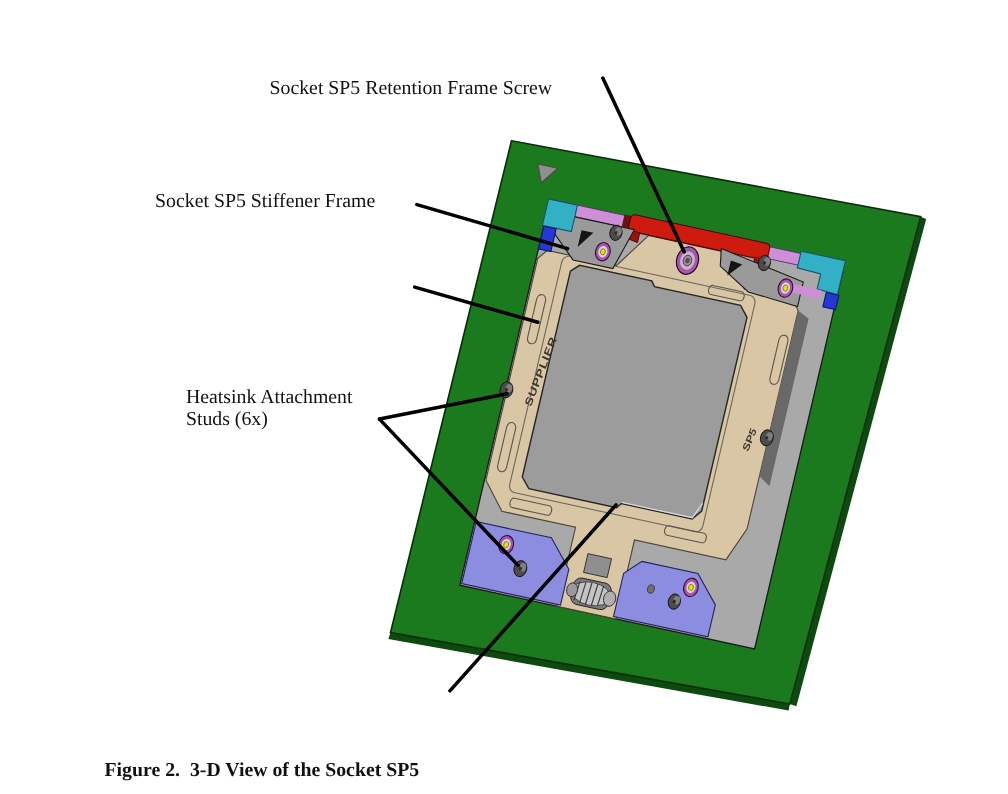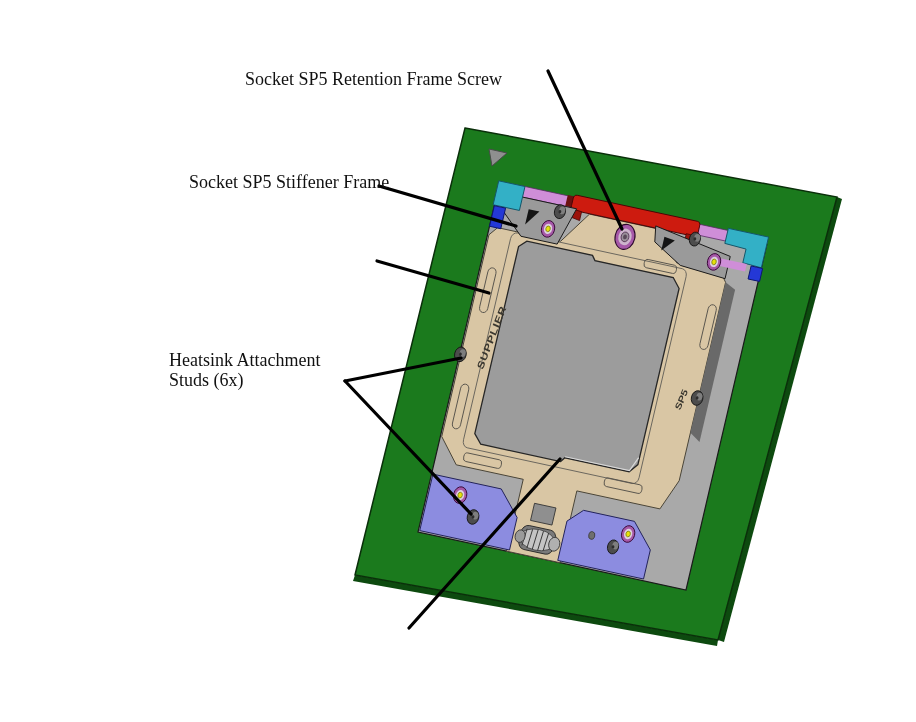--- a/index.html
+++ b/index.html
@@ -163,20 +163,21 @@
   <line class="ln" x1="548" y1="71" x2="622" y2="229" stroke="#000000"></line>
   <line class="ln" x1="379" y1="186" x2="516" y2="226" stroke="#000000"></line>
   <line class="ln" x1="377" y1="261" x2="489" y2="293" stroke="#000000"></line>
   <line class="ln" x1="345" y1="381" x2="461" y2="358" stroke="#000000"></line>
   <line class="ln" x1="345" y1="381" x2="471" y2="514" stroke="#000000"></line>
   <line class="ln" x1="409" y1="628" x2="560" y2="459" stroke="#000000"></line>
 </svg>
 
 <div class="callout" style="left:245px;top:69px;">Socket SP5 Retention Frame Screw</div>
 
-<div class="callout" style="left:141px;top:172px;margin-left:48px;">Socket SP5 Stiffener Frame</div>
+<div class="callout" style="left:141px;top:172px;">Socket SP5 Stiffener Frame</div>
 
 
 <div class="callout wrap" style="left:169px;top:350px;width:195px;">Heatsink Attachment Studs (6x)</div>
 
 
+<div id="figure-caption">Figure 2.  3-D View of the Socket SP5</div>
 
 </div>
 
 </body></html>

